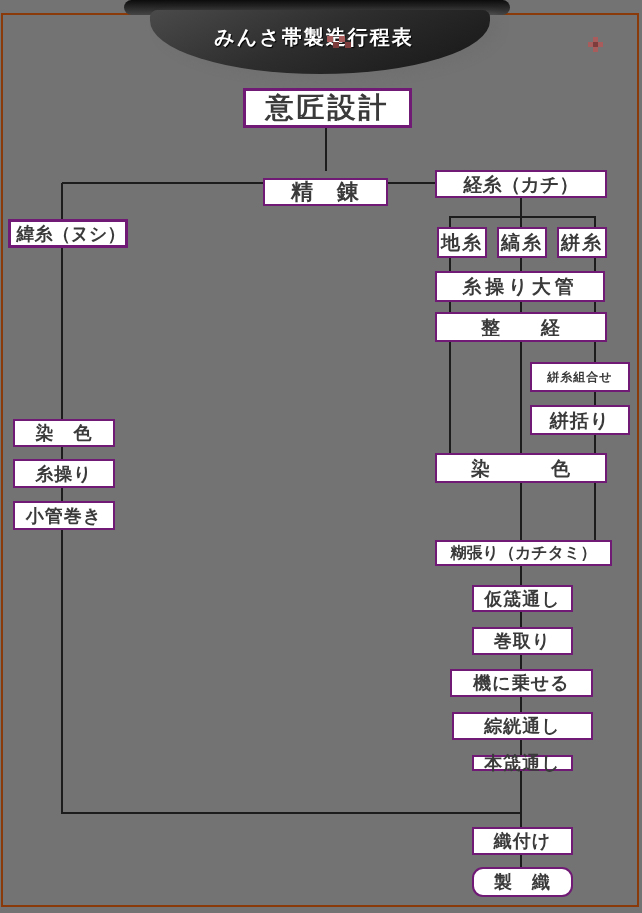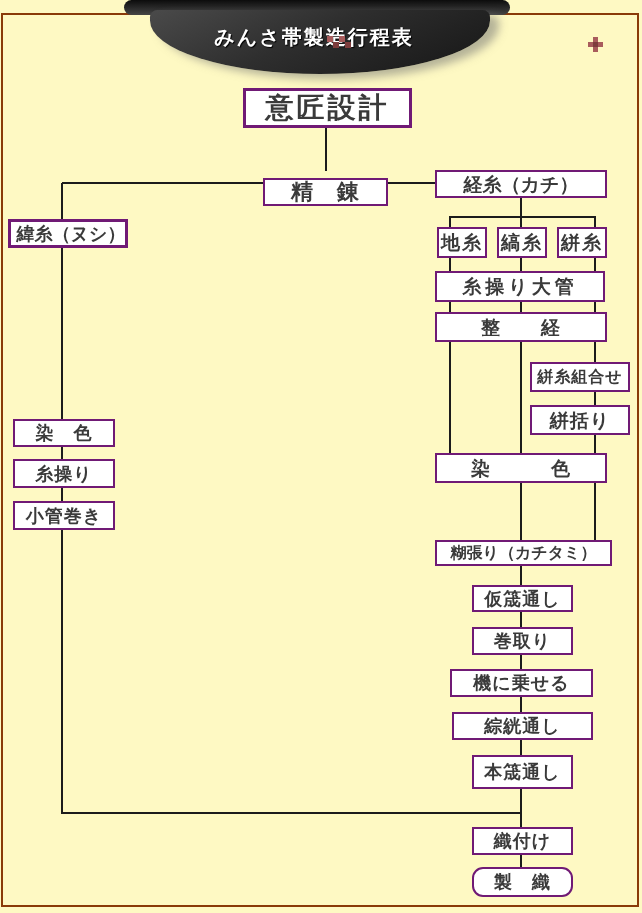--- a/index.html
+++ b/index.html
@@ -1,17 +1,17 @@
 <!DOCTYPE html>
 <html><head>
 <meta charset="utf-8">
 <style>
   html,body{margin:0;padding:0;background:#fff;}
   #stage{
-    position:relative;width:642px;height:913px;background:#fef9c3;
+    position:relative;width:642px;height:913px;background:#737373;
     font-family:"Liberation Sans",sans-serif;overflow:hidden;
   }
   #page-border{
     position:absolute;left:1px;top:13px;width:638px;height:894px;
     border:2px solid #8a3a08;box-sizing:border-box;z-index:0;
   }
   
   #banner{position:absolute;left:0;top:0;width:642px;height:90px;z-index:3;}
   #banner-bar{
     position:absolute;left:124px;top:0;width:386px;height:15px;
@@ -96,29 +96,29 @@
   <div id="nodes-layer">
       <div class="node" style="left: 243px; top: 88px; width: 169px; height: 40px; font-size: 28px; border-width: 3px; letter-spacing: 3px;">意匠設計</div>
       <div class="node" style="left: 263px; top: 178px; width: 125px; height: 28px; font-size: 22px; border-width: 2px; letter-spacing: 1px;">精　錬</div>
       <div class="node" style="left: 435px; top: 170px; width: 172px; height: 28px; font-size: 19px; border-width: 2px; letter-spacing: 0px;">経糸（カチ）</div>
       <div class="node" style="left: 8px; top: 219px; width: 120px; height: 29px; font-size: 18px; border-width: 3px; letter-spacing: 0px; padding-left: 6px;">緯糸（ヌシ）</div>
       <div class="node" style="left: 437px; top: 227px; width: 50px; height: 31px; font-size: 19px; border-width: 2px; letter-spacing: 2px;">地糸</div>
       <div class="node" style="left: 497px; top: 227px; width: 50px; height: 31px; font-size: 19px; border-width: 2px; letter-spacing: 2px;">縞糸</div>
       <div class="node" style="left: 557px; top: 227px; width: 50px; height: 31px; font-size: 19px; border-width: 2px; letter-spacing: 2px;">絣糸</div>
       <div class="node" style="left: 435px; top: 271px; width: 170px; height: 31px; font-size: 19px; border-width: 2px; letter-spacing: 4px;">糸操り大管</div>
       <div class="node" style="left: 435px; top: 312px; width: 172px; height: 30px; font-size: 19px; border-width: 2px; letter-spacing: 1px;">整　　経</div>
-      <div class="node" style="left: 530px; top: 362px; width: 100px; height: 30px; font-size: 16px; border-width: 2px; letter-spacing: 1px;">絣糸組合せ</div>
+      <div class="node" style="left: 530px; top: 362px; width: 100px; height: 30px; font-size: 12px; border-width: 2px; letter-spacing: 1px;">絣糸組合せ</div>
       <div class="node" style="left: 530px; top: 405px; width: 100px; height: 30px; font-size: 19px; border-width: 2px; letter-spacing: 1px;">絣括り</div>
       <div class="node" style="left: 13px; top: 419px; width: 102px; height: 28px; font-size: 18px; border-width: 2px; letter-spacing: 1px;">染　色</div>
       <div class="node" style="left: 13px; top: 459px; width: 102px; height: 29px; font-size: 18px; border-width: 2px; letter-spacing: 1px;">糸操り</div>
       <div class="node" style="left: 13px; top: 501px; width: 102px; height: 29px; font-size: 18px; border-width: 2px; letter-spacing: 1px;">小管巻き</div>
       <div class="node" style="left: 435px; top: 453px; width: 172px; height: 30px; font-size: 19px; border-width: 2px; letter-spacing: 1px;">染　　　色</div>
       <div class="node" style="left: 435px; top: 540px; width: 177px; height: 26px; font-size: 16px; border-width: 2px; letter-spacing: 0px;">糊張り（カチタミ）</div>
       <div class="node" style="left: 472px; top: 585px; width: 101px; height: 27px; font-size: 18px; border-width: 2px; letter-spacing: 1px;">仮筬通し</div>
       <div class="node" style="left: 472px; top: 627px; width: 101px; height: 28px; font-size: 18px; border-width: 2px; letter-spacing: 1px;">巻取り</div>
       <div class="node" style="left: 450px; top: 669px; width: 143px; height: 28px; font-size: 18px; border-width: 2px; letter-spacing: 1px;">機に乗せる</div>
       <div class="node" style="left: 452px; top: 712px; width: 141px; height: 28px; font-size: 18px; border-width: 2px; letter-spacing: 1px;">綜絖通し</div>
-      <div class="node" style="left: 472px; top: 755px; width: 101px; height: 34px; font-size: 18px; border-width: 2px; letter-spacing: 1px;">本筬通し</div>
+      <div class="node" style="left: 472px; top: 755px; width: 101px; height: 16px; font-size: 18px; border-width: 2px; letter-spacing: 1px;">本筬通し</div>
       <div class="node" style="left: 472px; top: 827px; width: 101px; height: 28px; font-size: 18px; border-width: 2px; letter-spacing: 1px;">織付け</div>
       <div class="node" style="left: 472px; top: 867px; width: 101px; height: 30px; font-size: 18px; border-width: 2px; letter-spacing: 1px; border-radius: 11px;">製　織</div>
     </div>
 
 </div>
 
 </body></html>

